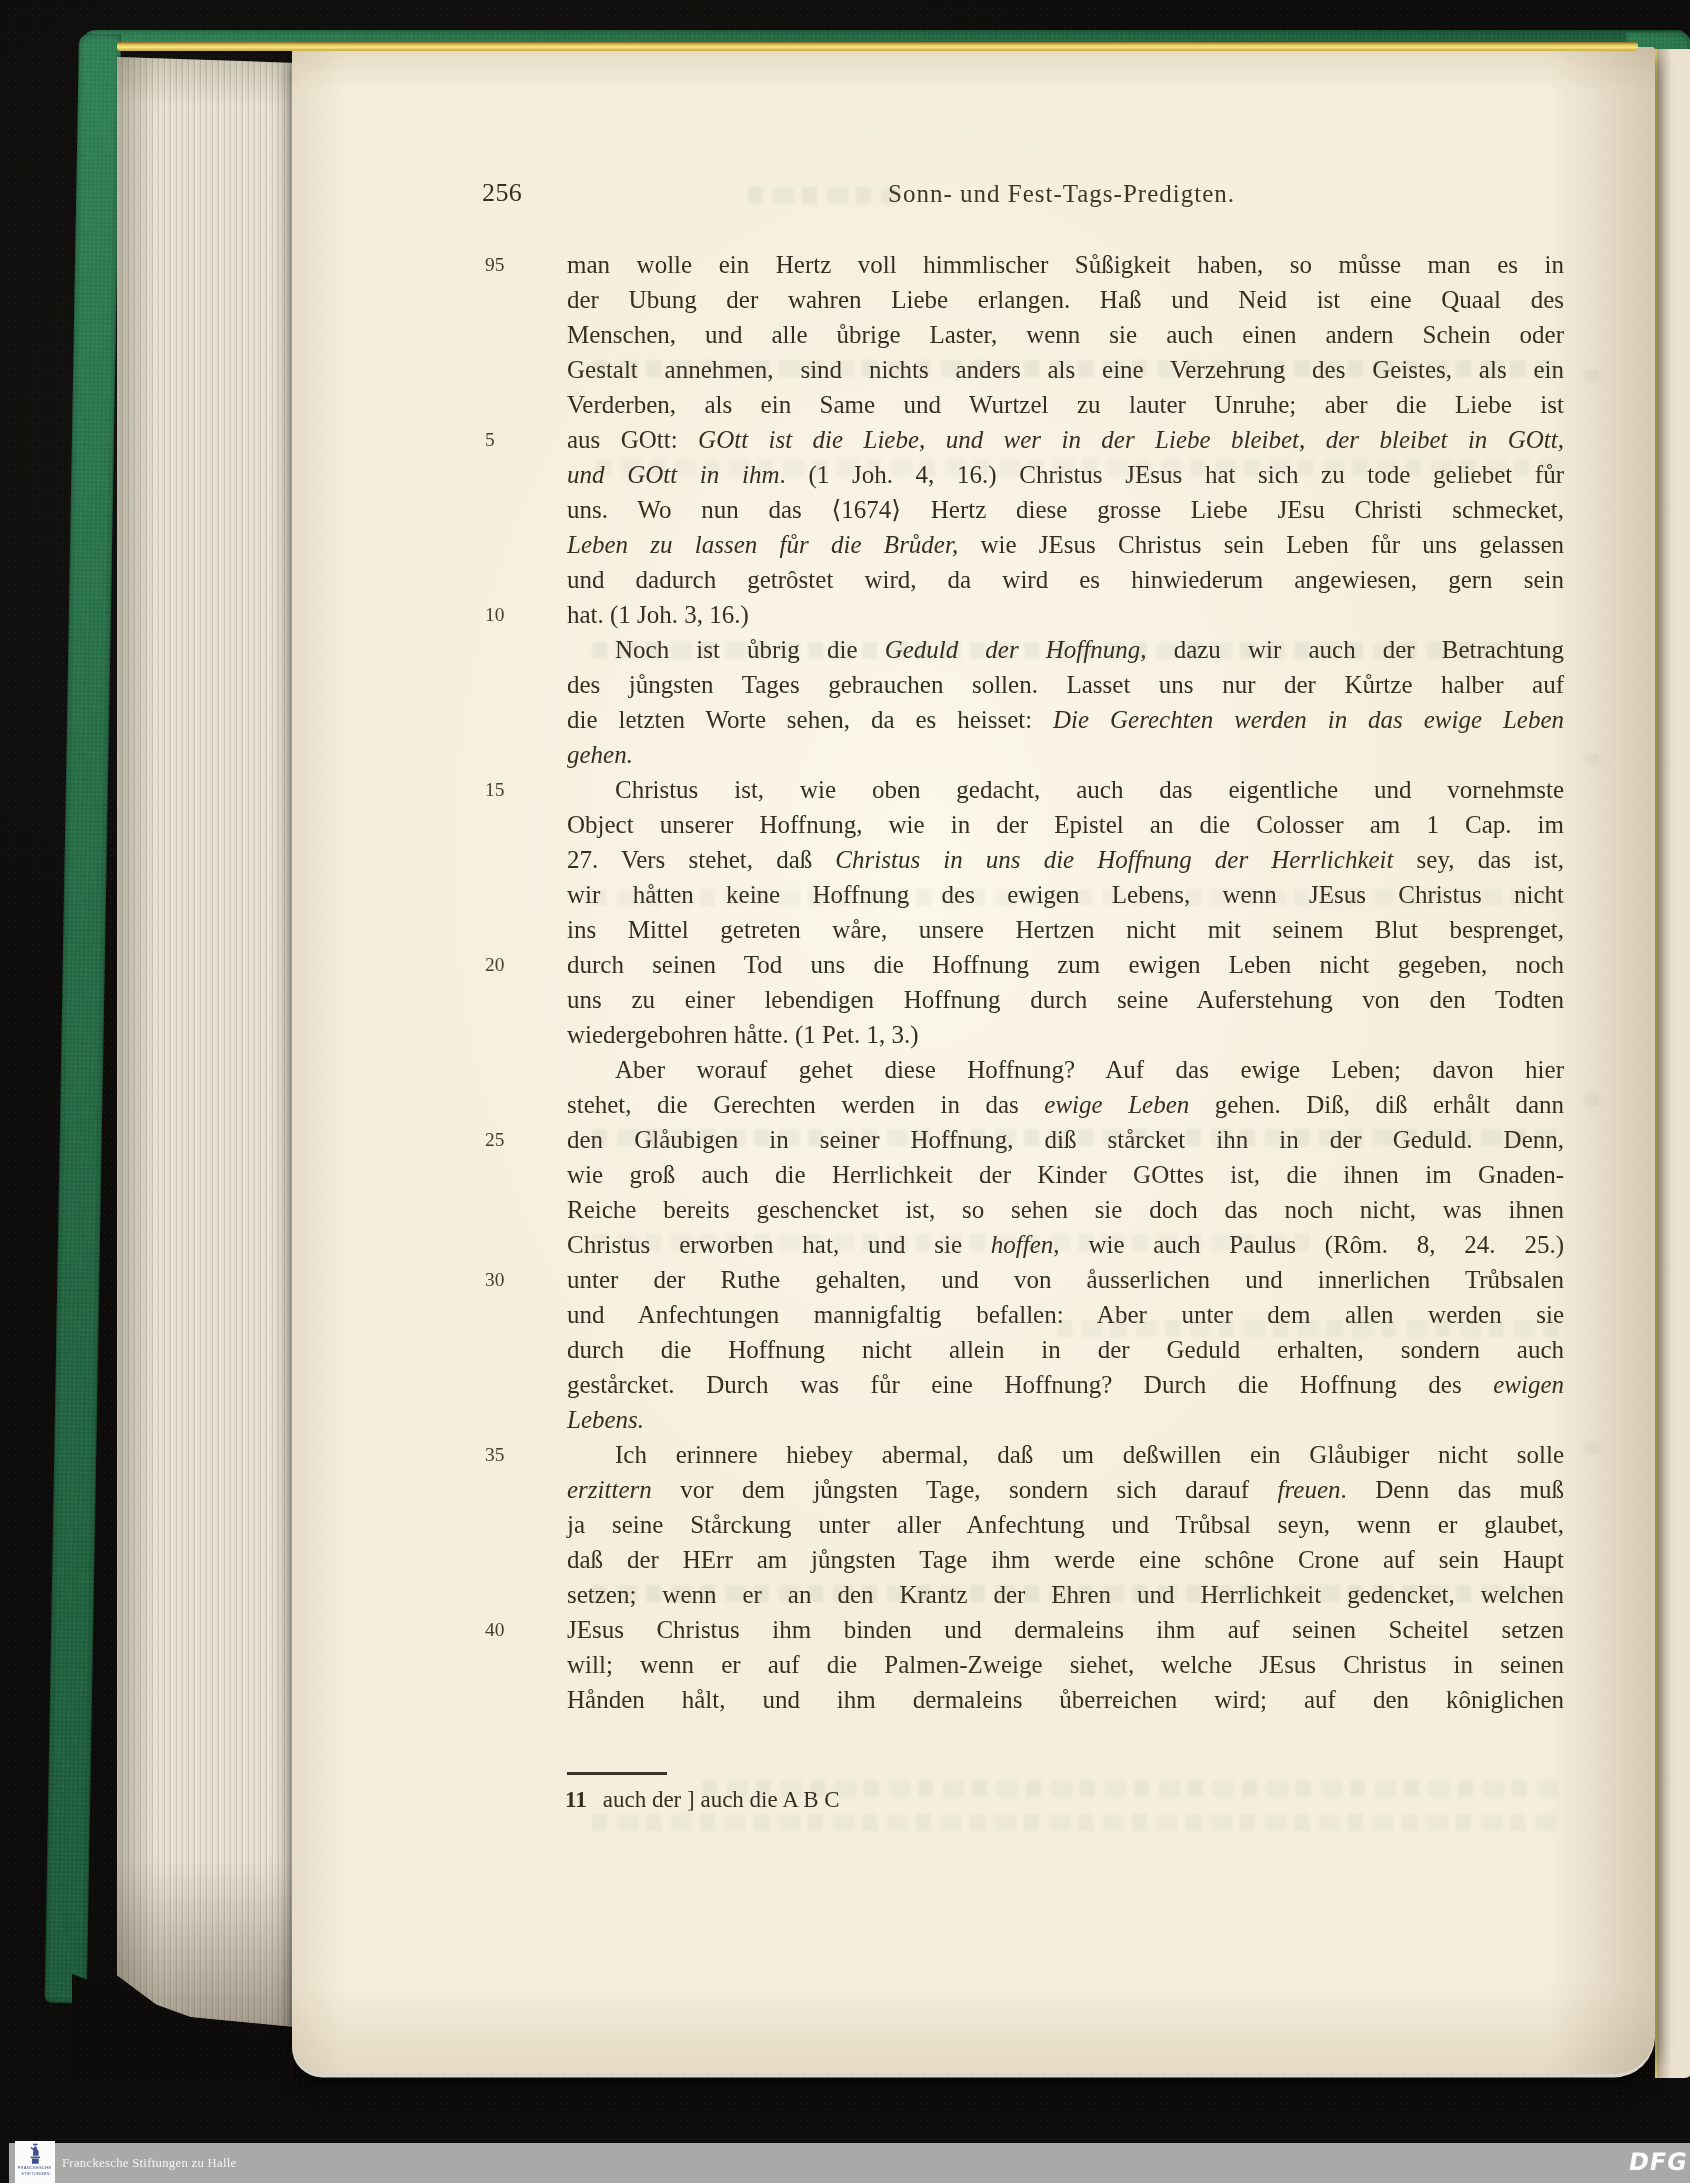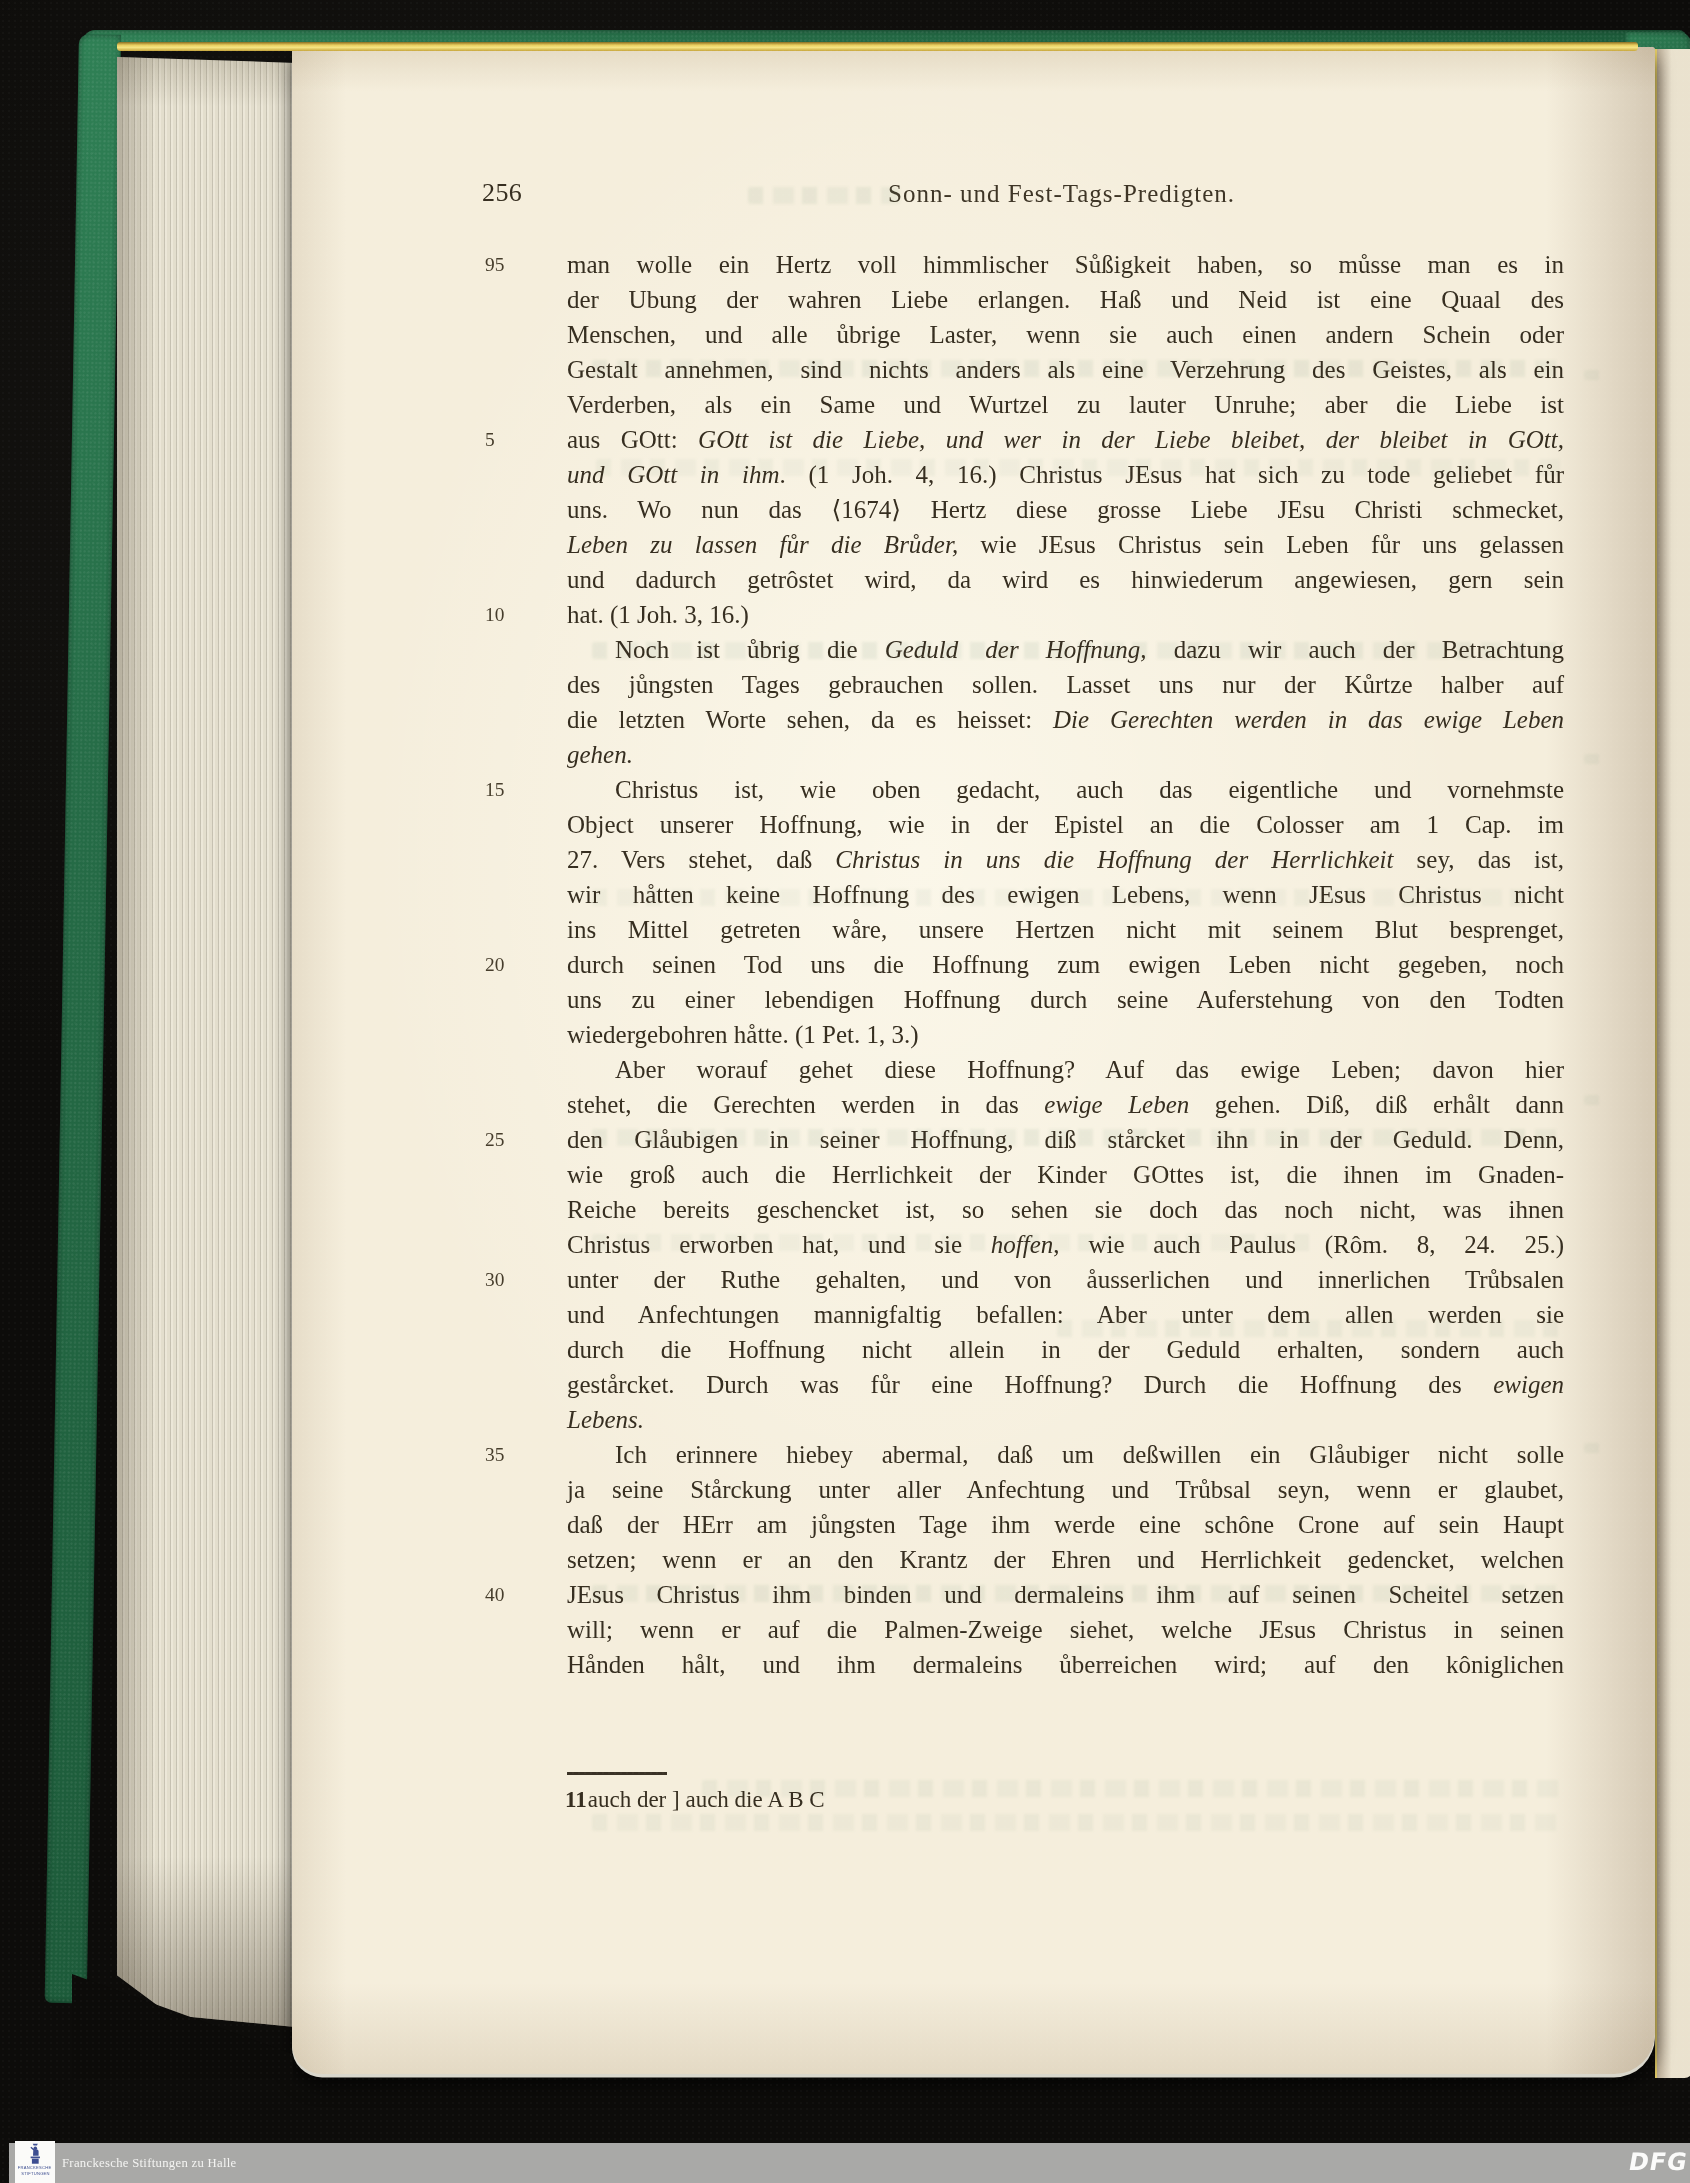--- a/index.html
+++ b/index.html
@@ -49,21 +49,21 @@
     font-size:25px;color:#3e3526;letter-spacing:1px;}
   .text-block{position:absolute;left:275px;top:200px;width:997px;color:#362e20;
     font-size:25px;line-height:35px;}
   .tl{position:relative;height:35px;text-align:justify;text-align-last:justify;white-space:normal;}
   .tl.nj{text-align-last:left;}
   .tl.ind{padding-left:48px;}
   .it{font-style:italic;}
   .lnum{position:absolute;left:-82px;width:66px;text-align:center;font-size:19.4px;color:#463d2c;}
   .fn-rule{position:absolute;left:275px;top:1725px;width:100px;height:2.5px;background:#3a3226;}
   .footnote{position:absolute;left:273px;top:1740px;font-size:23px;color:#362e20;}
-  .footnote .fn-num{font-weight:bold;margin-right:1px;}
+  .footnote .fn-num{font-weight:bold;margin-right:16px;}
   
   .bleed{position:absolute;height:17px;border-radius:3.4px;filter:blur(1.4px);opacity:.75;
     background:repeating-linear-gradient(90deg,rgba(108,143,116,.14) 0 15px,rgba(108,143,116,0) 15px 25px,rgba(108,143,116,.11) 25px 46px,rgba(108,143,116,0) 46px 54px);}
   .bleed.mini{height:10px;width:22px;opacity:.55;}
   
   .footer-bar{position:absolute;left:9px;top:2143px;width:1690px;height:41px;background:#a9a9a7;z-index:10;}
   .logo-box{position:absolute;left:6px;top:-2.5px;width:40px;height:43px;background:#fbfbf9;
     display:flex;flex-direction:column;align-items:center;justify-content:flex-start;padding-top:2.5px;box-sizing:border-box;}
   .logo-box svg{display:block;}
   .logo-cap{font-family:"Liberation Sans","DejaVu Sans",sans-serif;font-size:5px;line-height:5.5px;
@@ -135,20 +135,21 @@
         <div class="tl"><span class="lnum">25</span><span>den Glåubigen in seiner Hoffnung, diß stårcket ihn in der Geduld. Denn,</span></div>
         <div class="tl"><span>wie groß auch die Herrlichkeit der Kinder GOttes ist, die ihnen im Gnaden-</span></div>
         <div class="tl"><span>Reiche bereits geschencket ist, so sehen sie doch das noch nicht, was ihnen</span></div>
         <div class="tl"><span>Christus erworben hat, und sie </span><span class="it">hoffen</span><span>, wie auch Paulus (Rôm. 8, 24. 25.)</span></div>
         <div class="tl"><span class="lnum">30</span><span>unter der Ruthe gehalten, und von åusserlichen und innerlichen Trůbsalen</span></div>
         <div class="tl"><span>und Anfechtungen mannigfaltig befallen: Aber unter dem allen werden sie</span></div>
         <div class="tl"><span>durch die Hoffnung nicht allein in der Geduld erhalten, sondern auch</span></div>
         <div class="tl"><span>gestårcket. Durch was fůr eine Hoffnung? Durch die Hoffnung des </span><span class="it">ewigen</span></div>
         <div class="tl nj"><span class="it">Lebens.</span></div>
         <div class="tl ind"><span class="lnum">35</span><span>Ich erinnere hiebey abermal, daß um deßwillen ein Glåubiger nicht solle</span></div>
+        <div class="tl"><span class="it">erzittern</span><span> vor dem jůngsten Tage, sondern sich darauf </span><span class="it">freuen</span><span>. Denn das muß</span></div>
         <div class="tl"><span>ja seine Stårckung unter aller Anfechtung und Trůbsal seyn, wenn er glaubet,</span></div>
         <div class="tl"><span>daß der HErr am jůngsten Tage ihm werde eine schône Crone auf sein Haupt</span></div>
         <div class="tl"><span>setzen; wenn er an den Krantz der Ehren und Herrlichkeit gedencket, welchen</span></div>
         <div class="tl"><span class="lnum">40</span><span>JEsus Christus ihm binden und dermaleins ihm auf seinen Scheitel setzen</span></div>
         <div class="tl"><span>will; wenn er auf die Palmen-Zweige siehet, welche JEsus Christus in seinen</span></div>
         <div class="tl"><span>Hånden hålt, und ihm dermaleins ůberreichen wird; auf den kôniglichen</span></div>
       </div>
 
     <div class="fn-rule"></div>
     <div class="footnote"><span class="fn-num">11</span><span>auch der ] auch die A B C</span></div>

